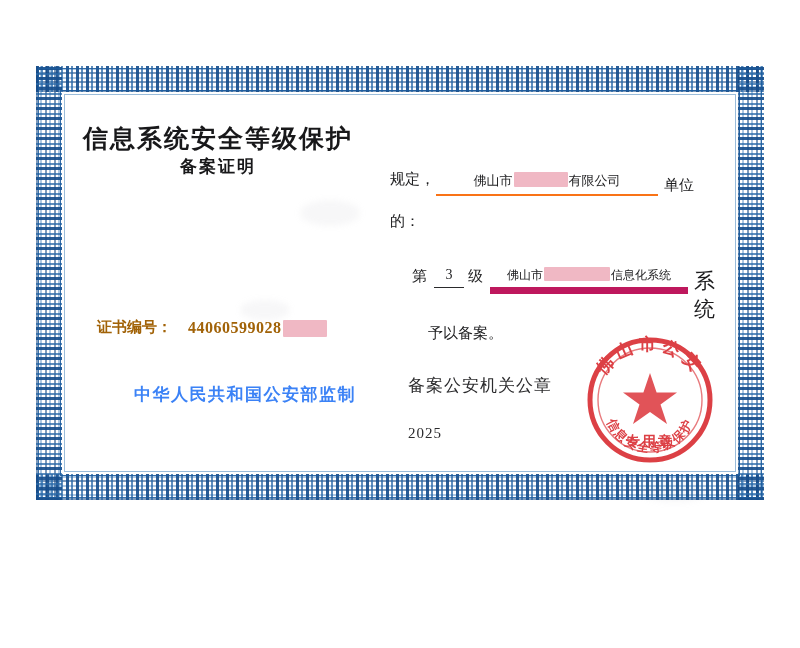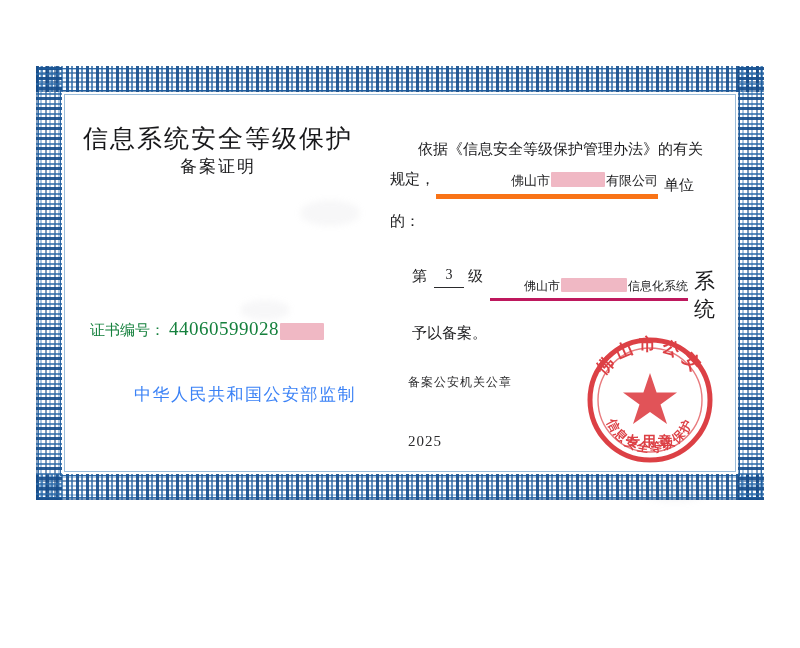--- a/index.html
+++ b/index.html
@@ -105,20 +105,21 @@
     height: 370px;
   }
 
   
   #left-col {
     position: absolute;
     left: 0;
     top: 0;
     width: 296px;
     height: 370px;
+    font-weight: bold;
   }
   #title-block {
     position: absolute;
     left: 0;
     top: 22px;
     width: 296px;
     text-align: center;
     color: #18181a;
   }
   #title-line-1 {
@@ -126,33 +127,33 @@
     letter-spacing: 2px;
     line-height: 1.35;
   }
   #title-line-2 {
     font-size: 17px;
     letter-spacing: 2px;
     line-height: 1.35;
   }
   #cert-number-row {
     position: absolute;
-    left: 20px;
+    left: 27px;
     top: 218px;
     width: 280px;
     display: flex;
     align-items: flex-end;
     font-size: 15px;
-    color: #15803d;
+    color: #a16207;
   }
   #cert-number-label { white-space: nowrap; }
   #cert-number-value {
-    margin-left: 4px;
+    margin-left: 16px;
     font-family: "Liberation Serif", serif;
-    font-size: 19px;
+    font-size: 16px;
     letter-spacing: 0.5px;
     white-space: nowrap;
   }
   #cert-number-redaction {
     display: inline-block;
     width: 44px;
     height: 17px;
     background: #f0b8c4;
     margin-left: 1px;
     vertical-align: -2px;
@@ -184,22 +185,22 @@
     white-space: nowrap;
   }
   #intro-line-1 { left: 28px; top: 38px; }
   #intro-line-2-prefix { left: 0px; top: 68px; }
   #company-fill {
     position: absolute;
     left: 46px;
     top: 70px;
     width: 222px;
     height: 24px;
-    border-bottom: 5px solid #f97316;
-    text-align: right;
+    border-bottom: 2px solid #f97316;
+    text-align: center;
     font-size: 13px;
     line-height: 22px;
     white-space: nowrap;
   }
   #company-redaction {
     display: inline-block;
     width: 54px;
     height: 15px;
     background: #f0b8c4;
     vertical-align: -2px;
@@ -232,57 +233,56 @@
   }
   #level-unit {
     position: absolute;
     left: 56px; top: 2px;
     font-size: 15px;
   }
   #system-fill {
     position: absolute;
     left: 78px; top: 0px;
     width: 198px; height: 22px;
-    border-bottom: 3px solid #be185d;
-    text-align: right;
+    border-bottom: 7px solid #be185d;
+    text-align: center;
     font-size: 12px;
     line-height: 20px;
     white-space: nowrap;
-    margin-top: 11px;
   }
   #system-redaction {
     display: inline-block;
     width: 66px;
     height: 14px;
     background: #f0b8c4;
     vertical-align: -2px;
     margin: 0 1px;
     border-radius: 1px;
   }
   #system-suffix {
     position: absolute;
     left: 282px; top: 2px;
     font-size: 21px;
   }
-  #record-line { left: 22px; top: 222px; font-size: 15px; }
+  #record-line { left: 38px; top: 222px; font-size: 15px; }
 
   #signature-block {
     position: absolute;
     left: 18px;
     top: 274px;
     width: 320px;
     color: #2b2b2d;
   }
   #signature-line {
-    font-size: 12px;
+    font-size: 17px;
     letter-spacing: 1px;
     white-space: nowrap;
   }
   #date-line {
-    margin-top: 42px;
+    margin-top: 28px;
     font-size: 15px;
     letter-spacing: 1px;
     white-space: nowrap;
   }
 
   
   #official-seal {
     position: absolute;
     left: 575px;
     top: 325px;
@@ -332,21 +332,20 @@
         <span id="cert-number-label">证书编号：</span>
         <span id="cert-number-value">44060599028</span>
         <span id="cert-number-redaction"></span>
       </div>
 
       <div id="issuer-line">中华人民共和国公安部监制</div>
     </div>
 
     <div id="right-col">
 
-      <div class="para-line" id="intro-line-1">依据《信息安全等级保护管理办法》的有关</div>
 
       <div class="para-line" id="intro-line-2-prefix">规定，</div>
 
       <div id="company-fill">
         <span>佛山市</span><span id="company-redaction"></span><span>有限公司</span>
       </div>
 
       <div class="para-line" id="unit-suffix">单位</div>
 
       <div class="para-line" id="of-line">的：</div>

